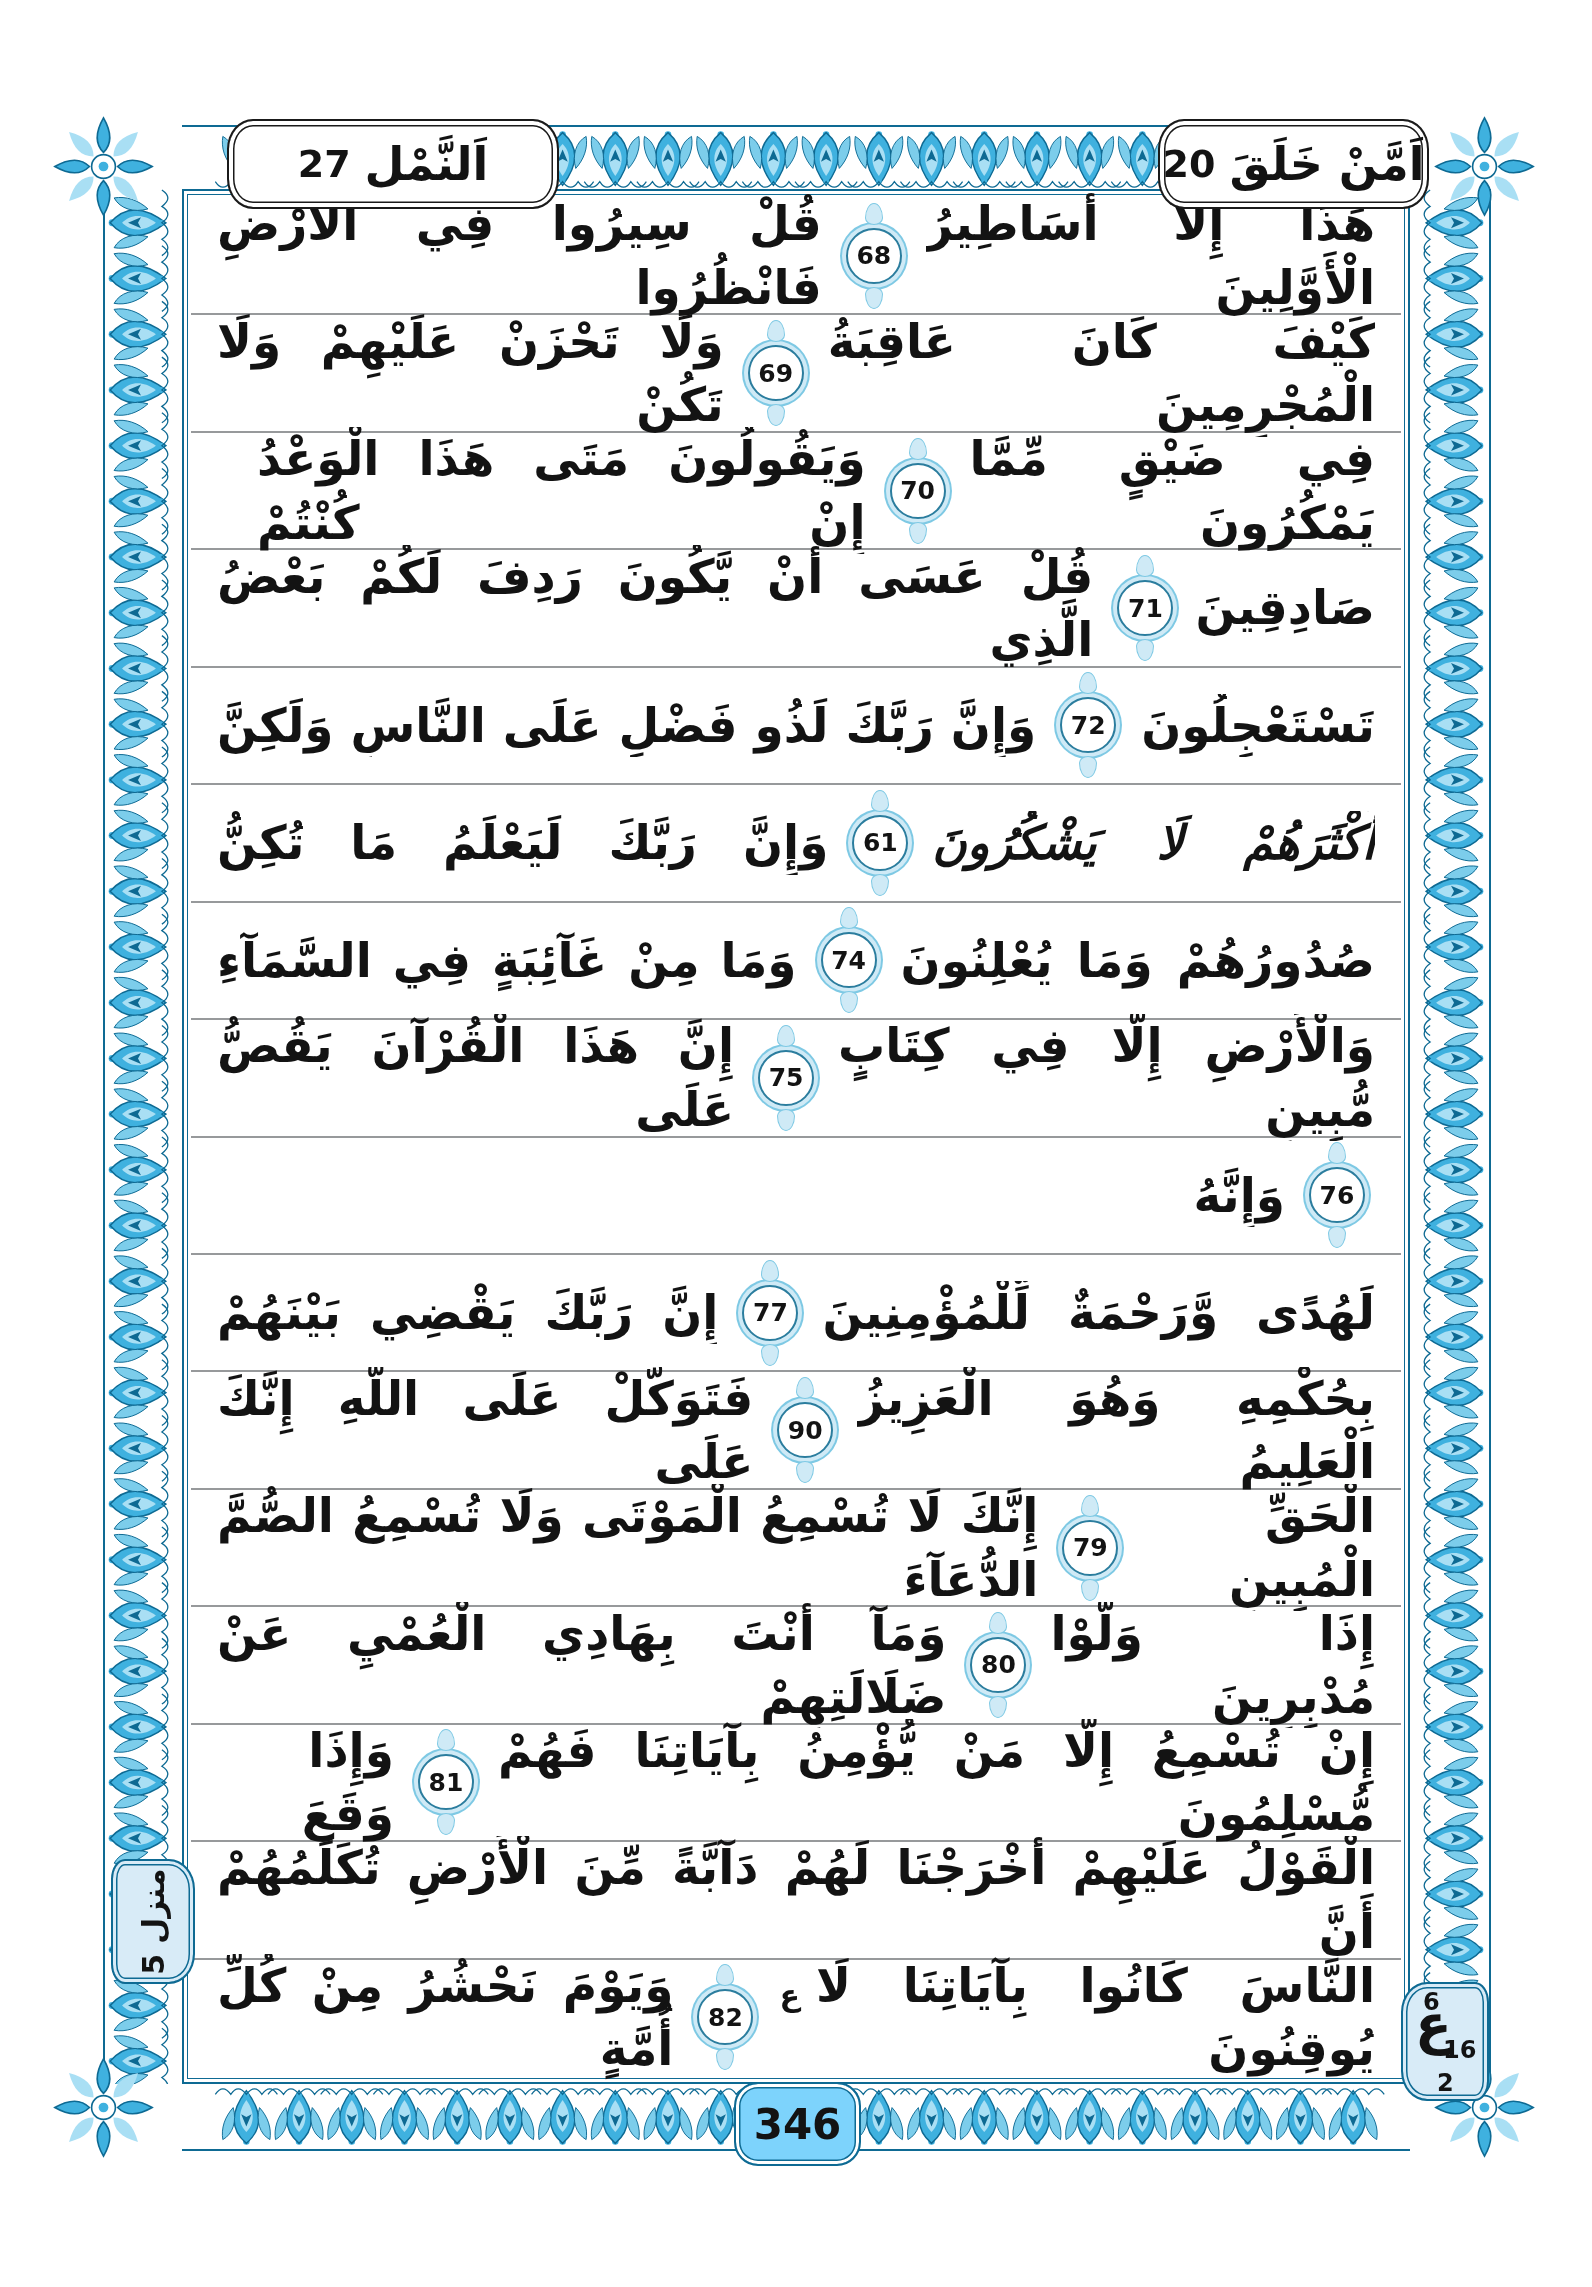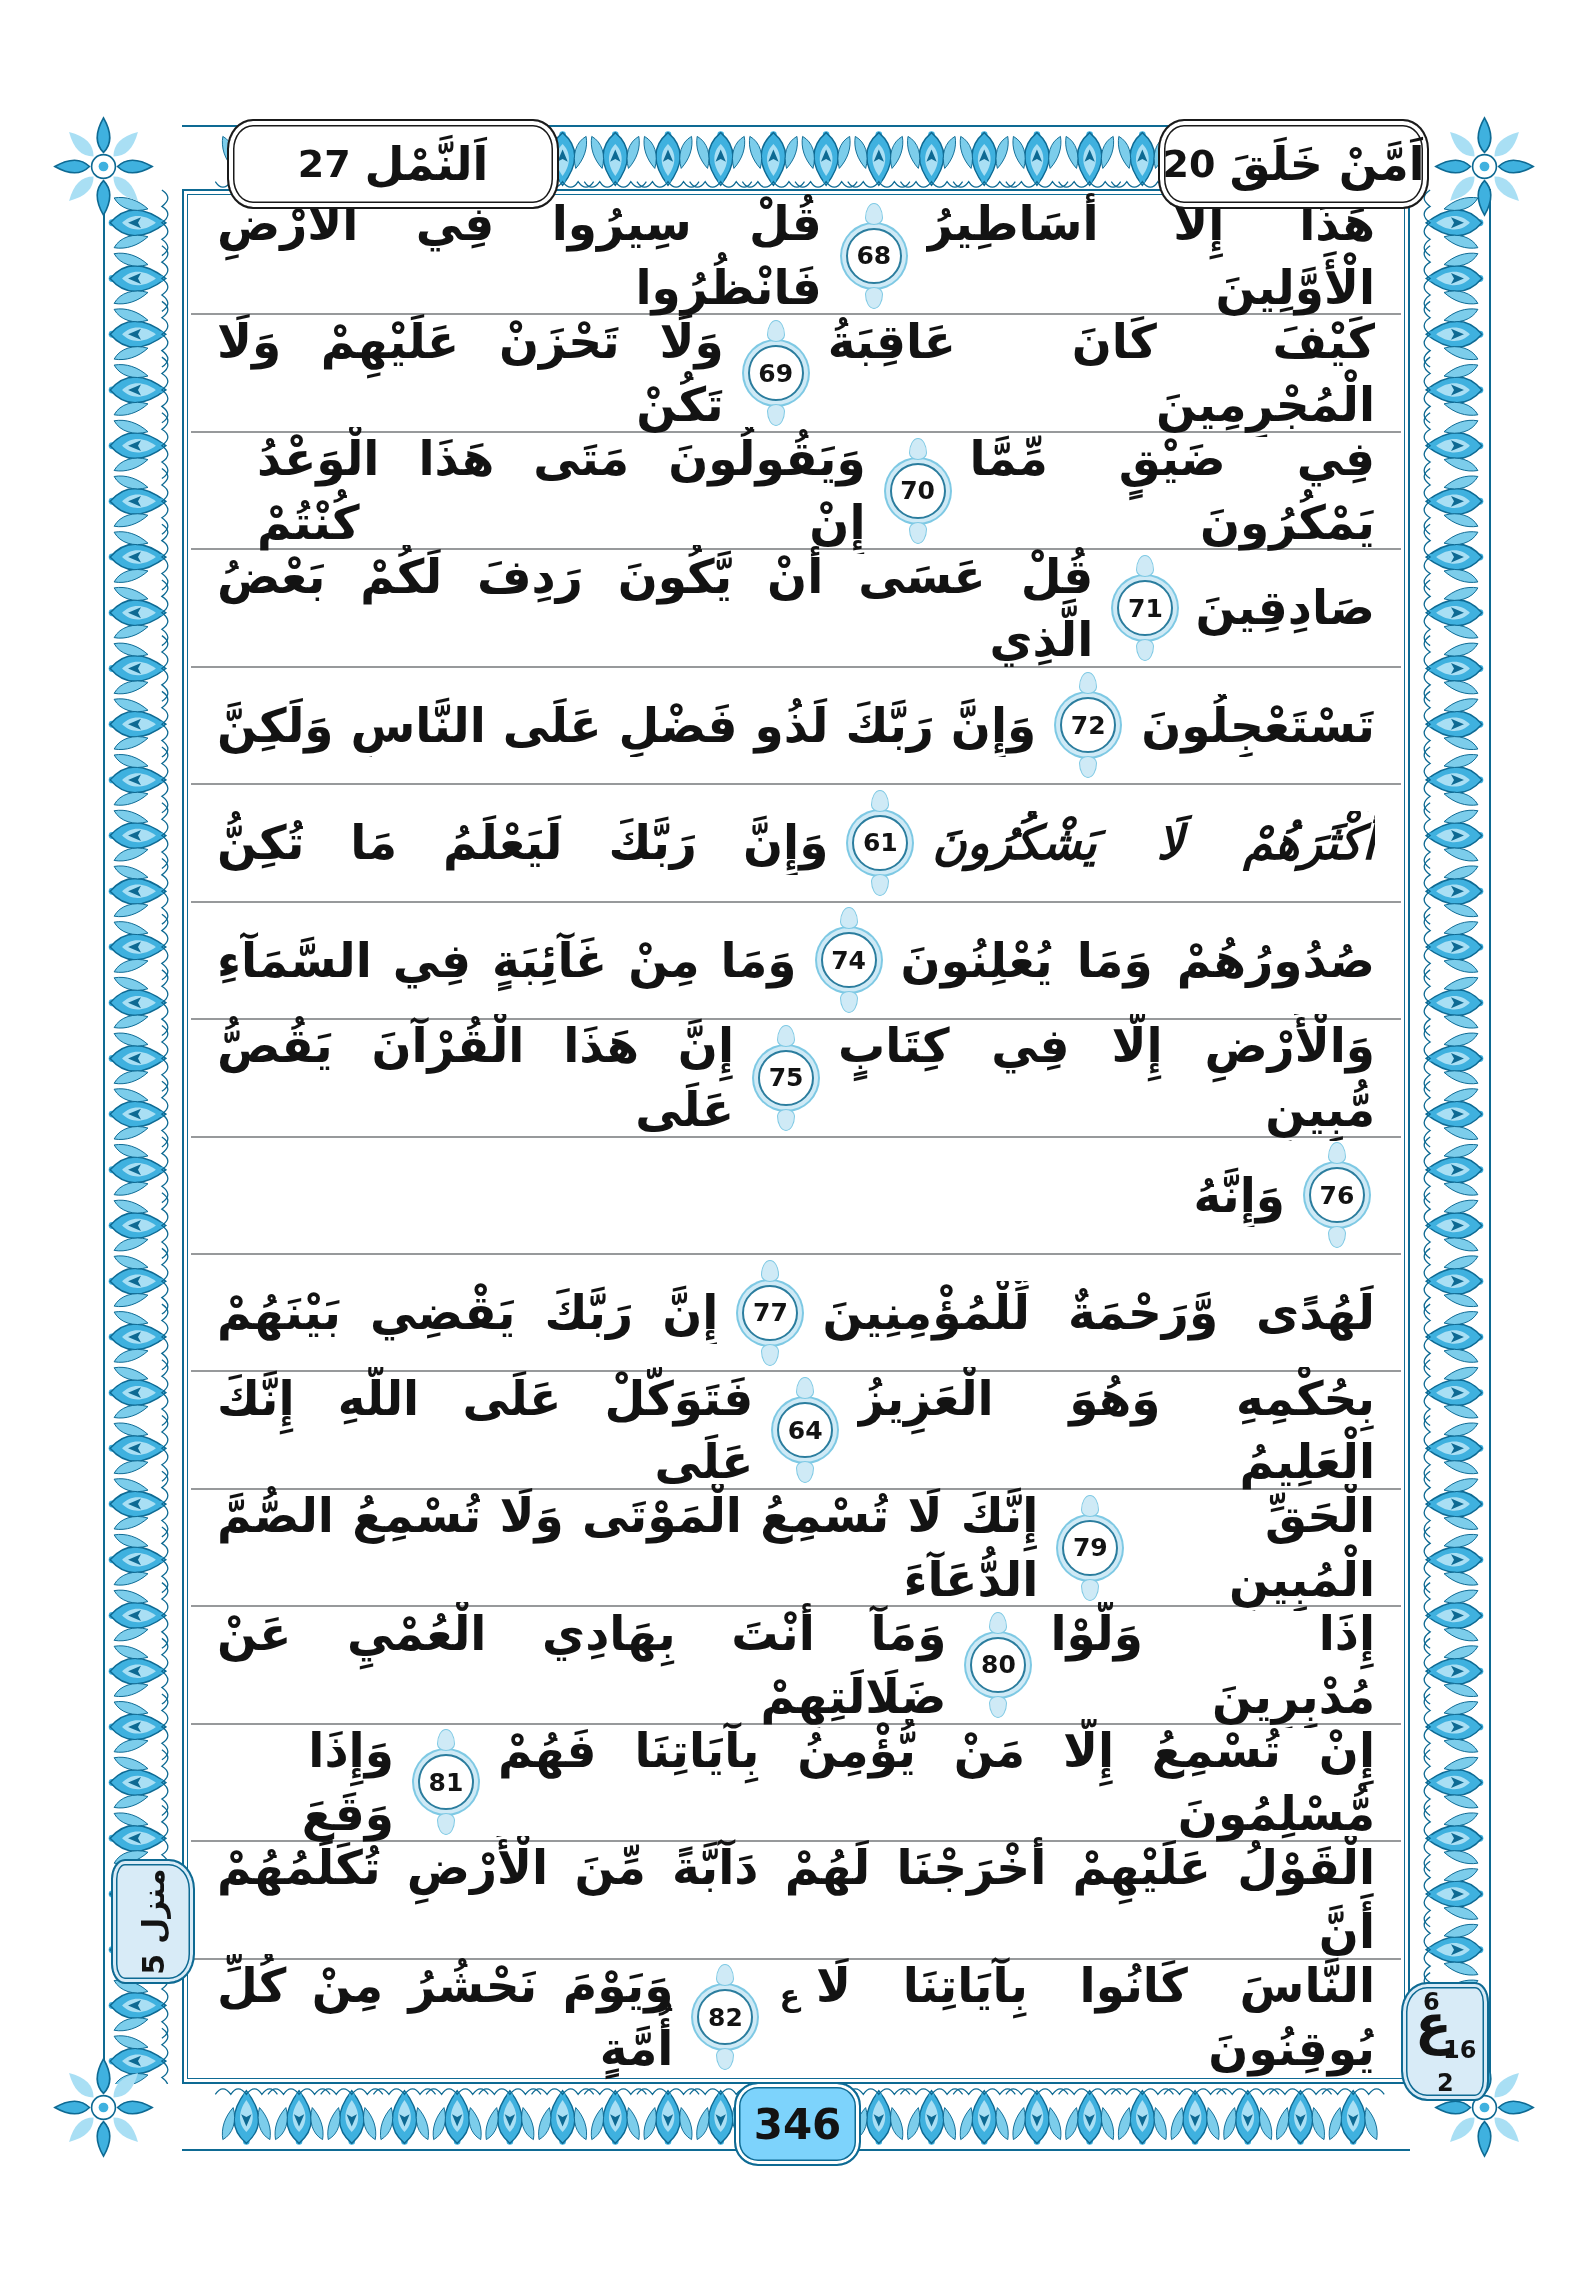--- a/index.html
+++ b/index.html
@@ -350,21 +350,21 @@
         <div class="text-line" dir="rtl">
           <span class="ayah-text" style="flex-grow: 36;">لَهُدًى وَّرَحْمَةٌ لِّلْمُؤْمِنِينَ</span>
           <span class="verse-medallion">
             <span class="verse-num">77</span>
           </span>
           <span class="ayah-text" style="flex-grow: 32;">إِنَّ رَبَّكَ يَقْضِي بَيْنَهُمْ</span>
         </div>
         <div class="text-line" dir="rtl">
           <span class="ayah-text" style="flex-grow: 39;">بِحُكْمِهِ وَهُوَ الْعَزِيزُ الْعَلِيمُ</span>
           <span class="verse-medallion">
-            <span class="verse-num">64</span>
+            <span class="verse-num">90</span>
           </span>
           <span class="ayah-text" style="flex-grow: 39;">فَتَوَكَّلْ عَلَى اللَّهِ إِنَّكَ عَلَى</span>
         </div>
         <div class="text-line" dir="rtl">
           <span class="ayah-text" style="flex-grow: 19;">الْحَقِّ الْمُبِينِ</span>
           <span class="verse-medallion">
             <span class="verse-num">79</span>
           </span>
           <span class="ayah-text" style="flex-grow: 66;">إِنَّكَ لَا تُسْمِعُ الْمَوْتَى وَلَا تُسْمِعُ الصُّمَّ الدُّعَآءَ</span>
         </div>

